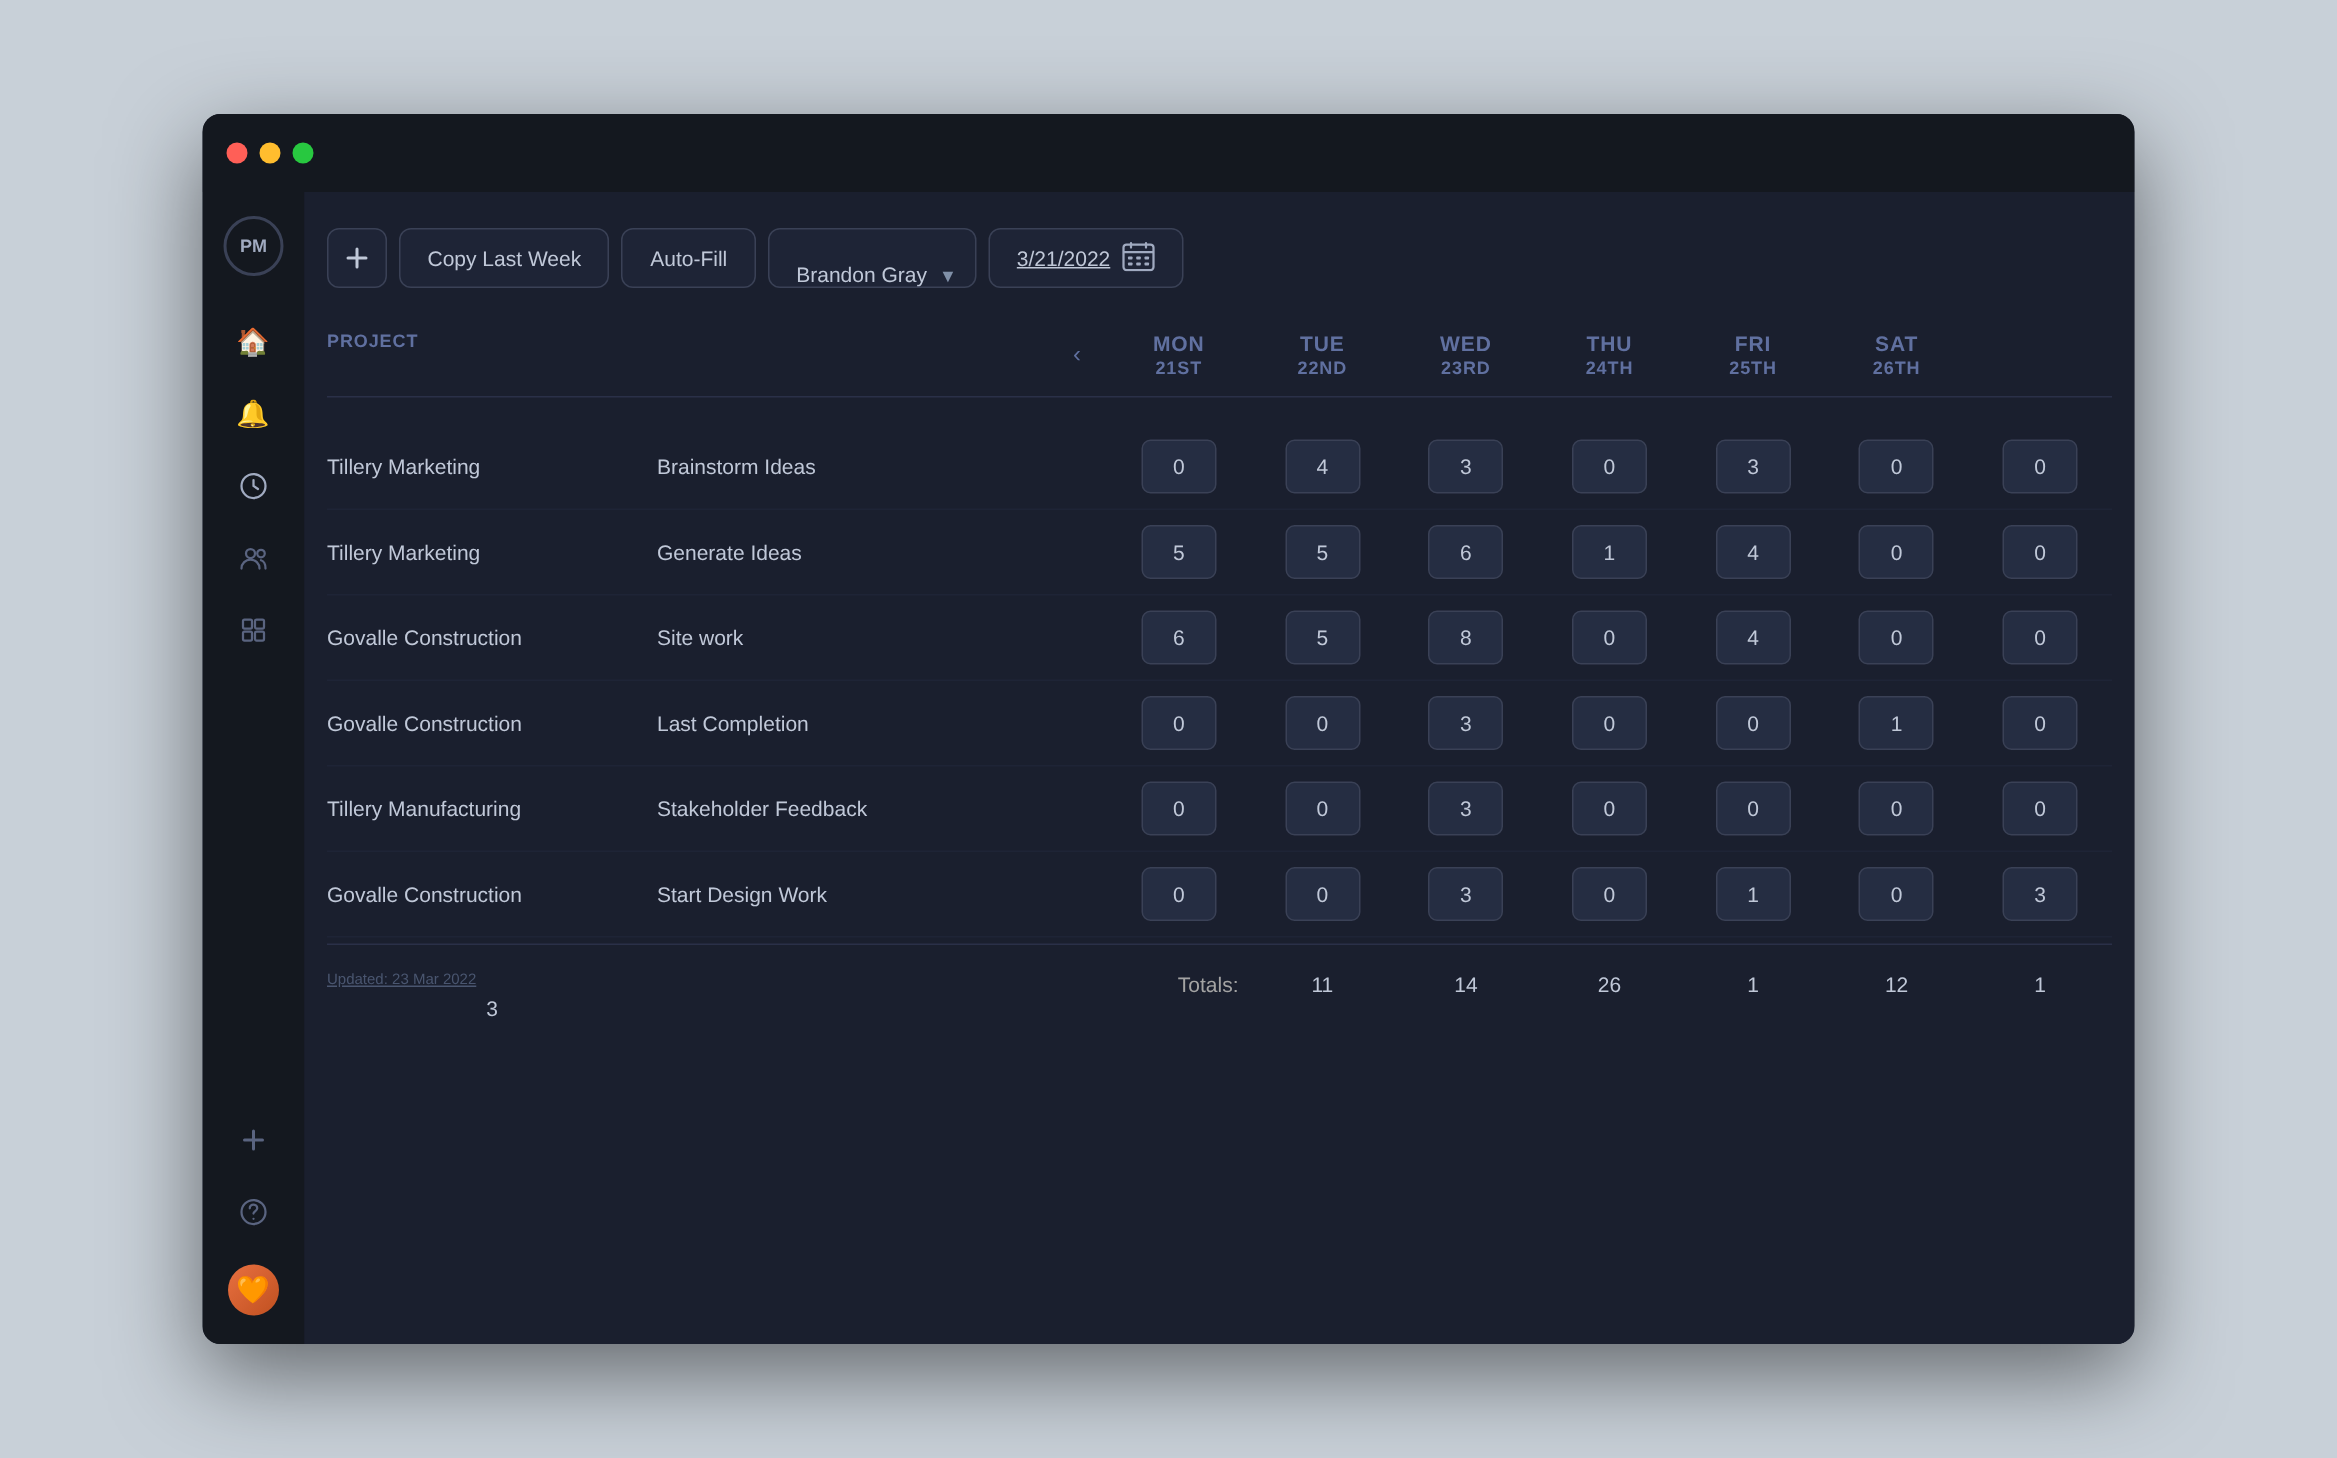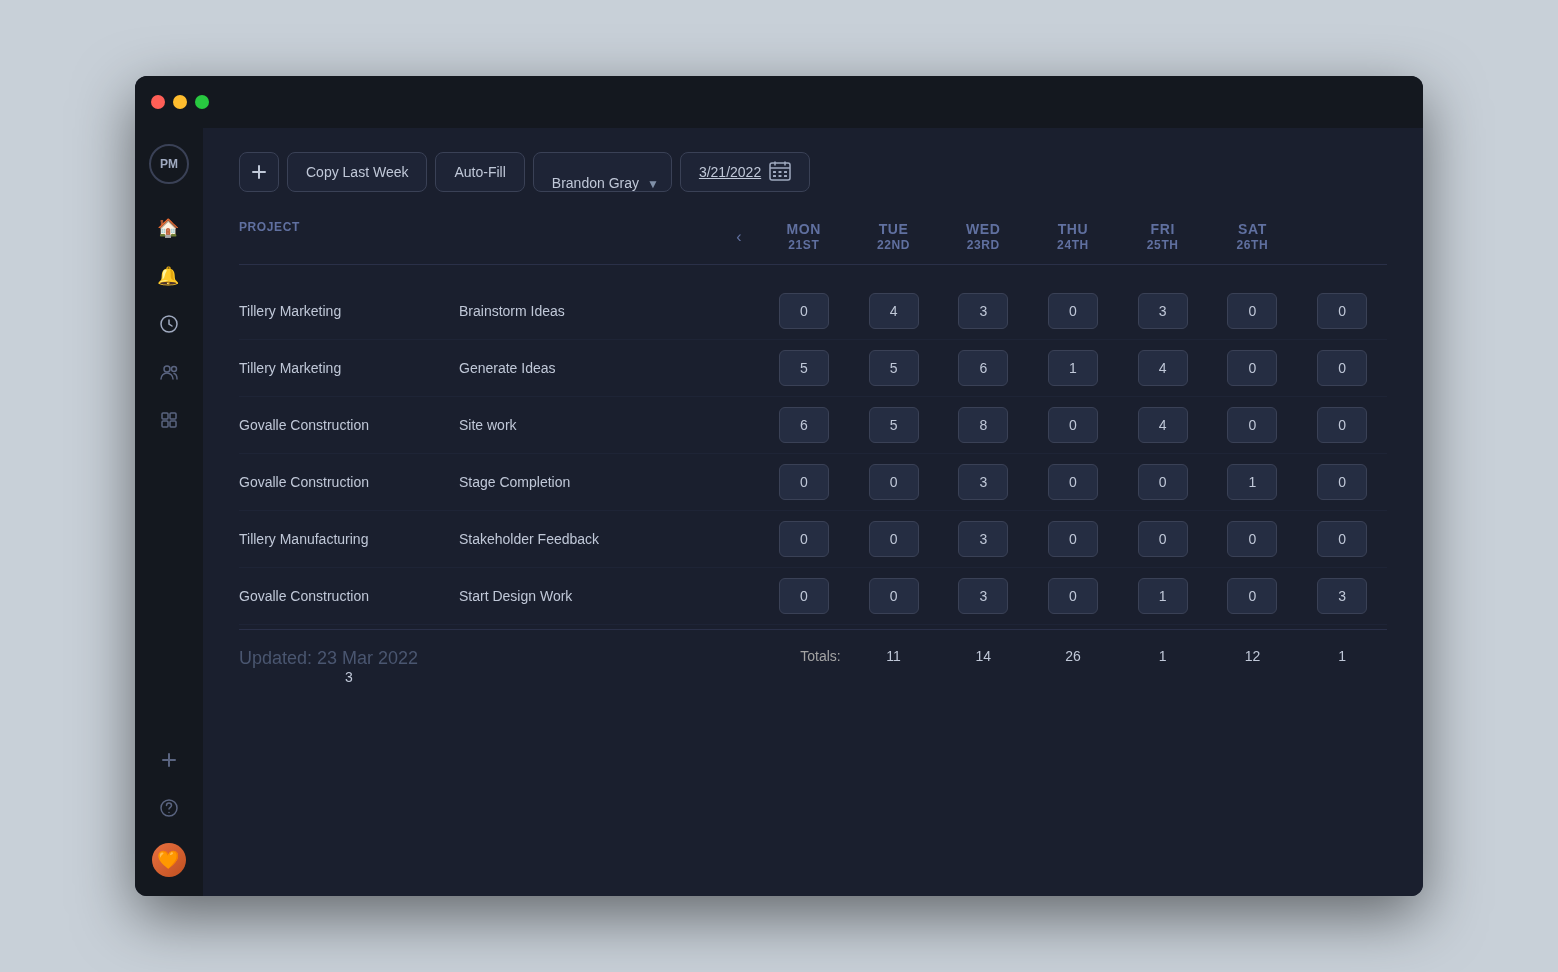--- a/index.html
+++ b/index.html
@@ -97,21 +97,21 @@
     .sidebar-icon.active {
       color: #a0aac0;
     }
 
     .sidebar-spacer { flex: 1; }
 
     
     .main-content {
       flex: 1;
       background: #1a1f2e;
-      padding: 24px 36px;
+      padding: 24px 15px;
       overflow: auto;
     }
 
     
     .toolbar {
       display: flex;
       align-items: center;
       gap: 8px;
       margin-bottom: 28px;
     }
@@ -260,21 +260,22 @@
     }
 
     .totals-value {
       color: #c0c8d8;
       font-size: 14px;
       text-align: center;
     }
 
     .updated-text {
       color: #4a5670;
-      font-size: 18px;
+      font-size: 10px;
+      text-decoration: underline;
     }
   </style>
 </head>
 <body>
 
 <div class="window">
 
   <div class="titlebar">
     <div class="traffic-lights">
       <div class="traffic-light tl-red"></div>
@@ -480,21 +481,21 @@
               </div>
               <div style="display: flex; justify-content: center;">
                 <div class="hour-input">0</div>
               </div>
               <div style="display: flex; justify-content: center;">
                 <div class="hour-input">0</div>
               </div>
             </div>
             <div class="table-row">
               <div class="project-cell">Govalle Construction</div>
-              <div class="task-cell">Stage Completion</div>
+              <div class="task-cell">Last Completion</div>
               <div></div>
               <div style="display: flex; justify-content: center;">
                 <div class="hour-input">0</div>
               </div>
               <div style="display: flex; justify-content: center;">
                 <div class="hour-input">0</div>
               </div>
               <div style="display: flex; justify-content: center;">
                 <div class="hour-input">3</div>
               </div>

